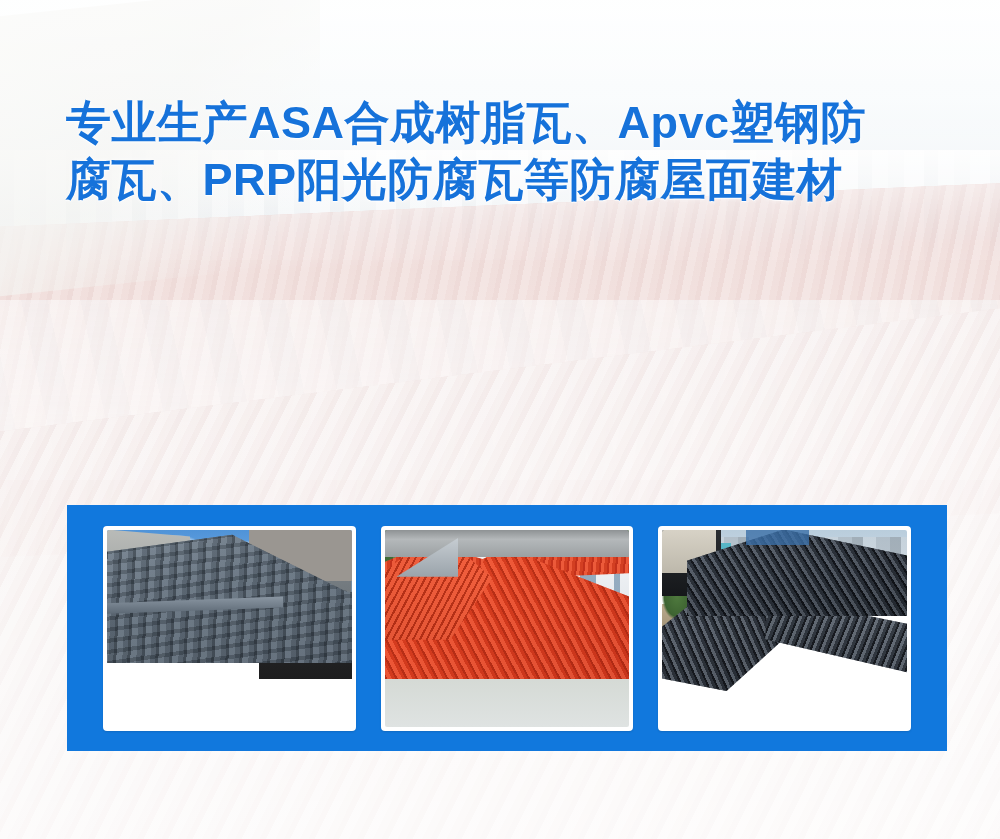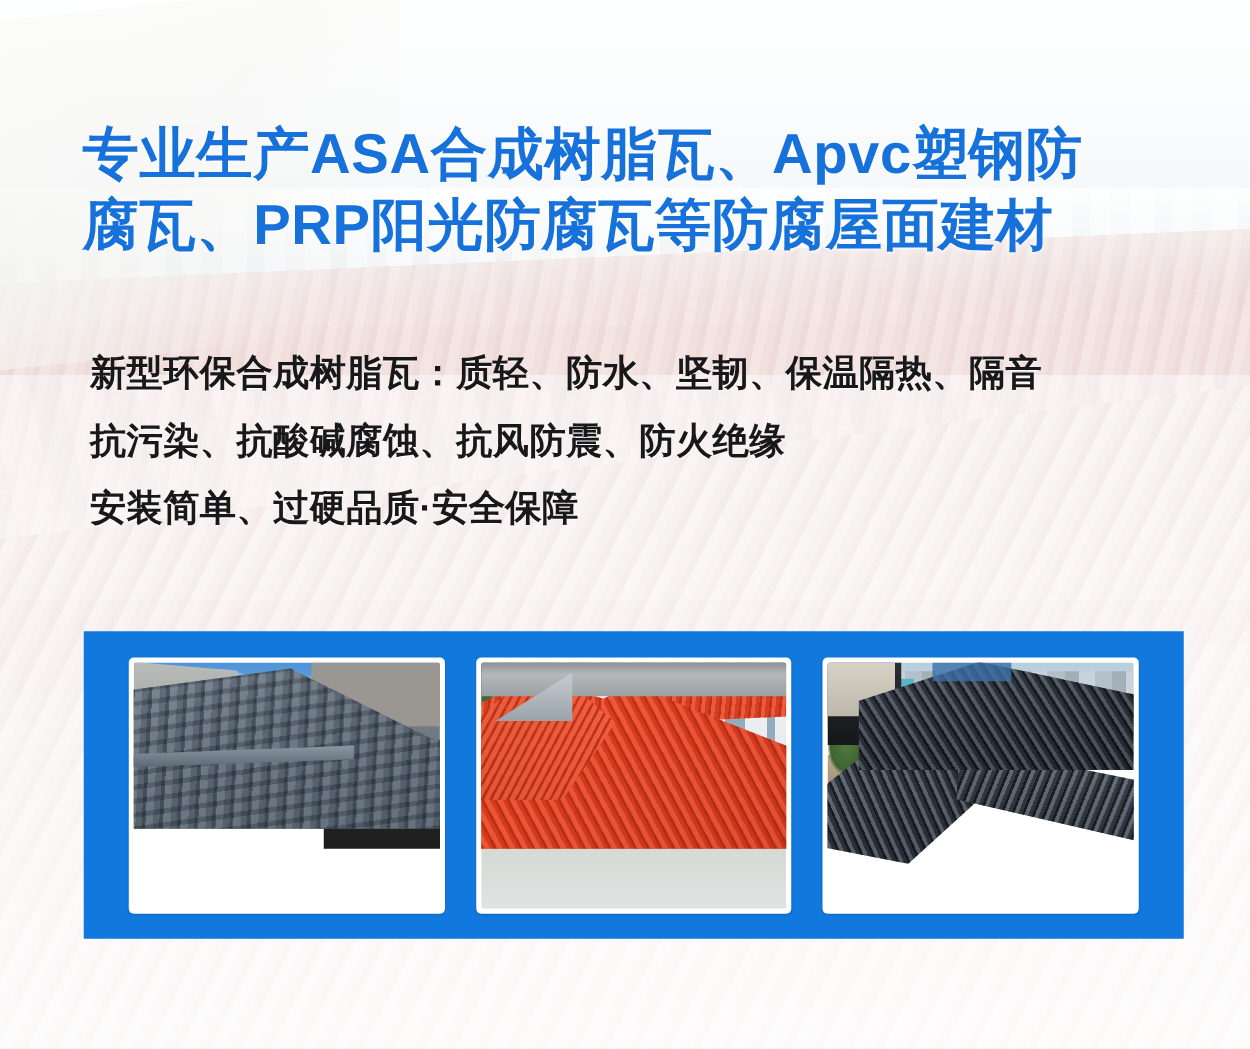--- a/index.html
+++ b/index.html
@@ -329,23 +329,20 @@
     <div class="bg-layer bg-roof-low"></div>
     <div class="bg-layer bg-corner"></div>
     <div class="bg-layer bg-haze"></div>
   </div>
 
   <div class="content">
 
     <h1 class="headline">专业生产ASA合成树脂瓦、Apvc塑钢防
 腐瓦、PRP阳光防腐瓦等防腐屋面建材</h1>
 
-    <p class="subhead">新型环保合成树脂瓦：质轻、防水、坚韧、保温隔热、隔音
-抗污染、抗酸碱腐蚀、抗风防震、防火绝缘
-安装简单、过硬品质·安全保障</p>
 
     <div class="gallery">
 
       <div class="photo">
         <div class="photo-inner">
           <div class="ph-l p1-sky"></div>
           <div class="ph-l p1-cloud1"></div>
           <div class="ph-l p1-cloud2"></div>
           <div class="ph-l p1-bldgL"></div>
           <div class="p1-win" style="top:16%;left:4%;width:5%;height:9%"></div>

